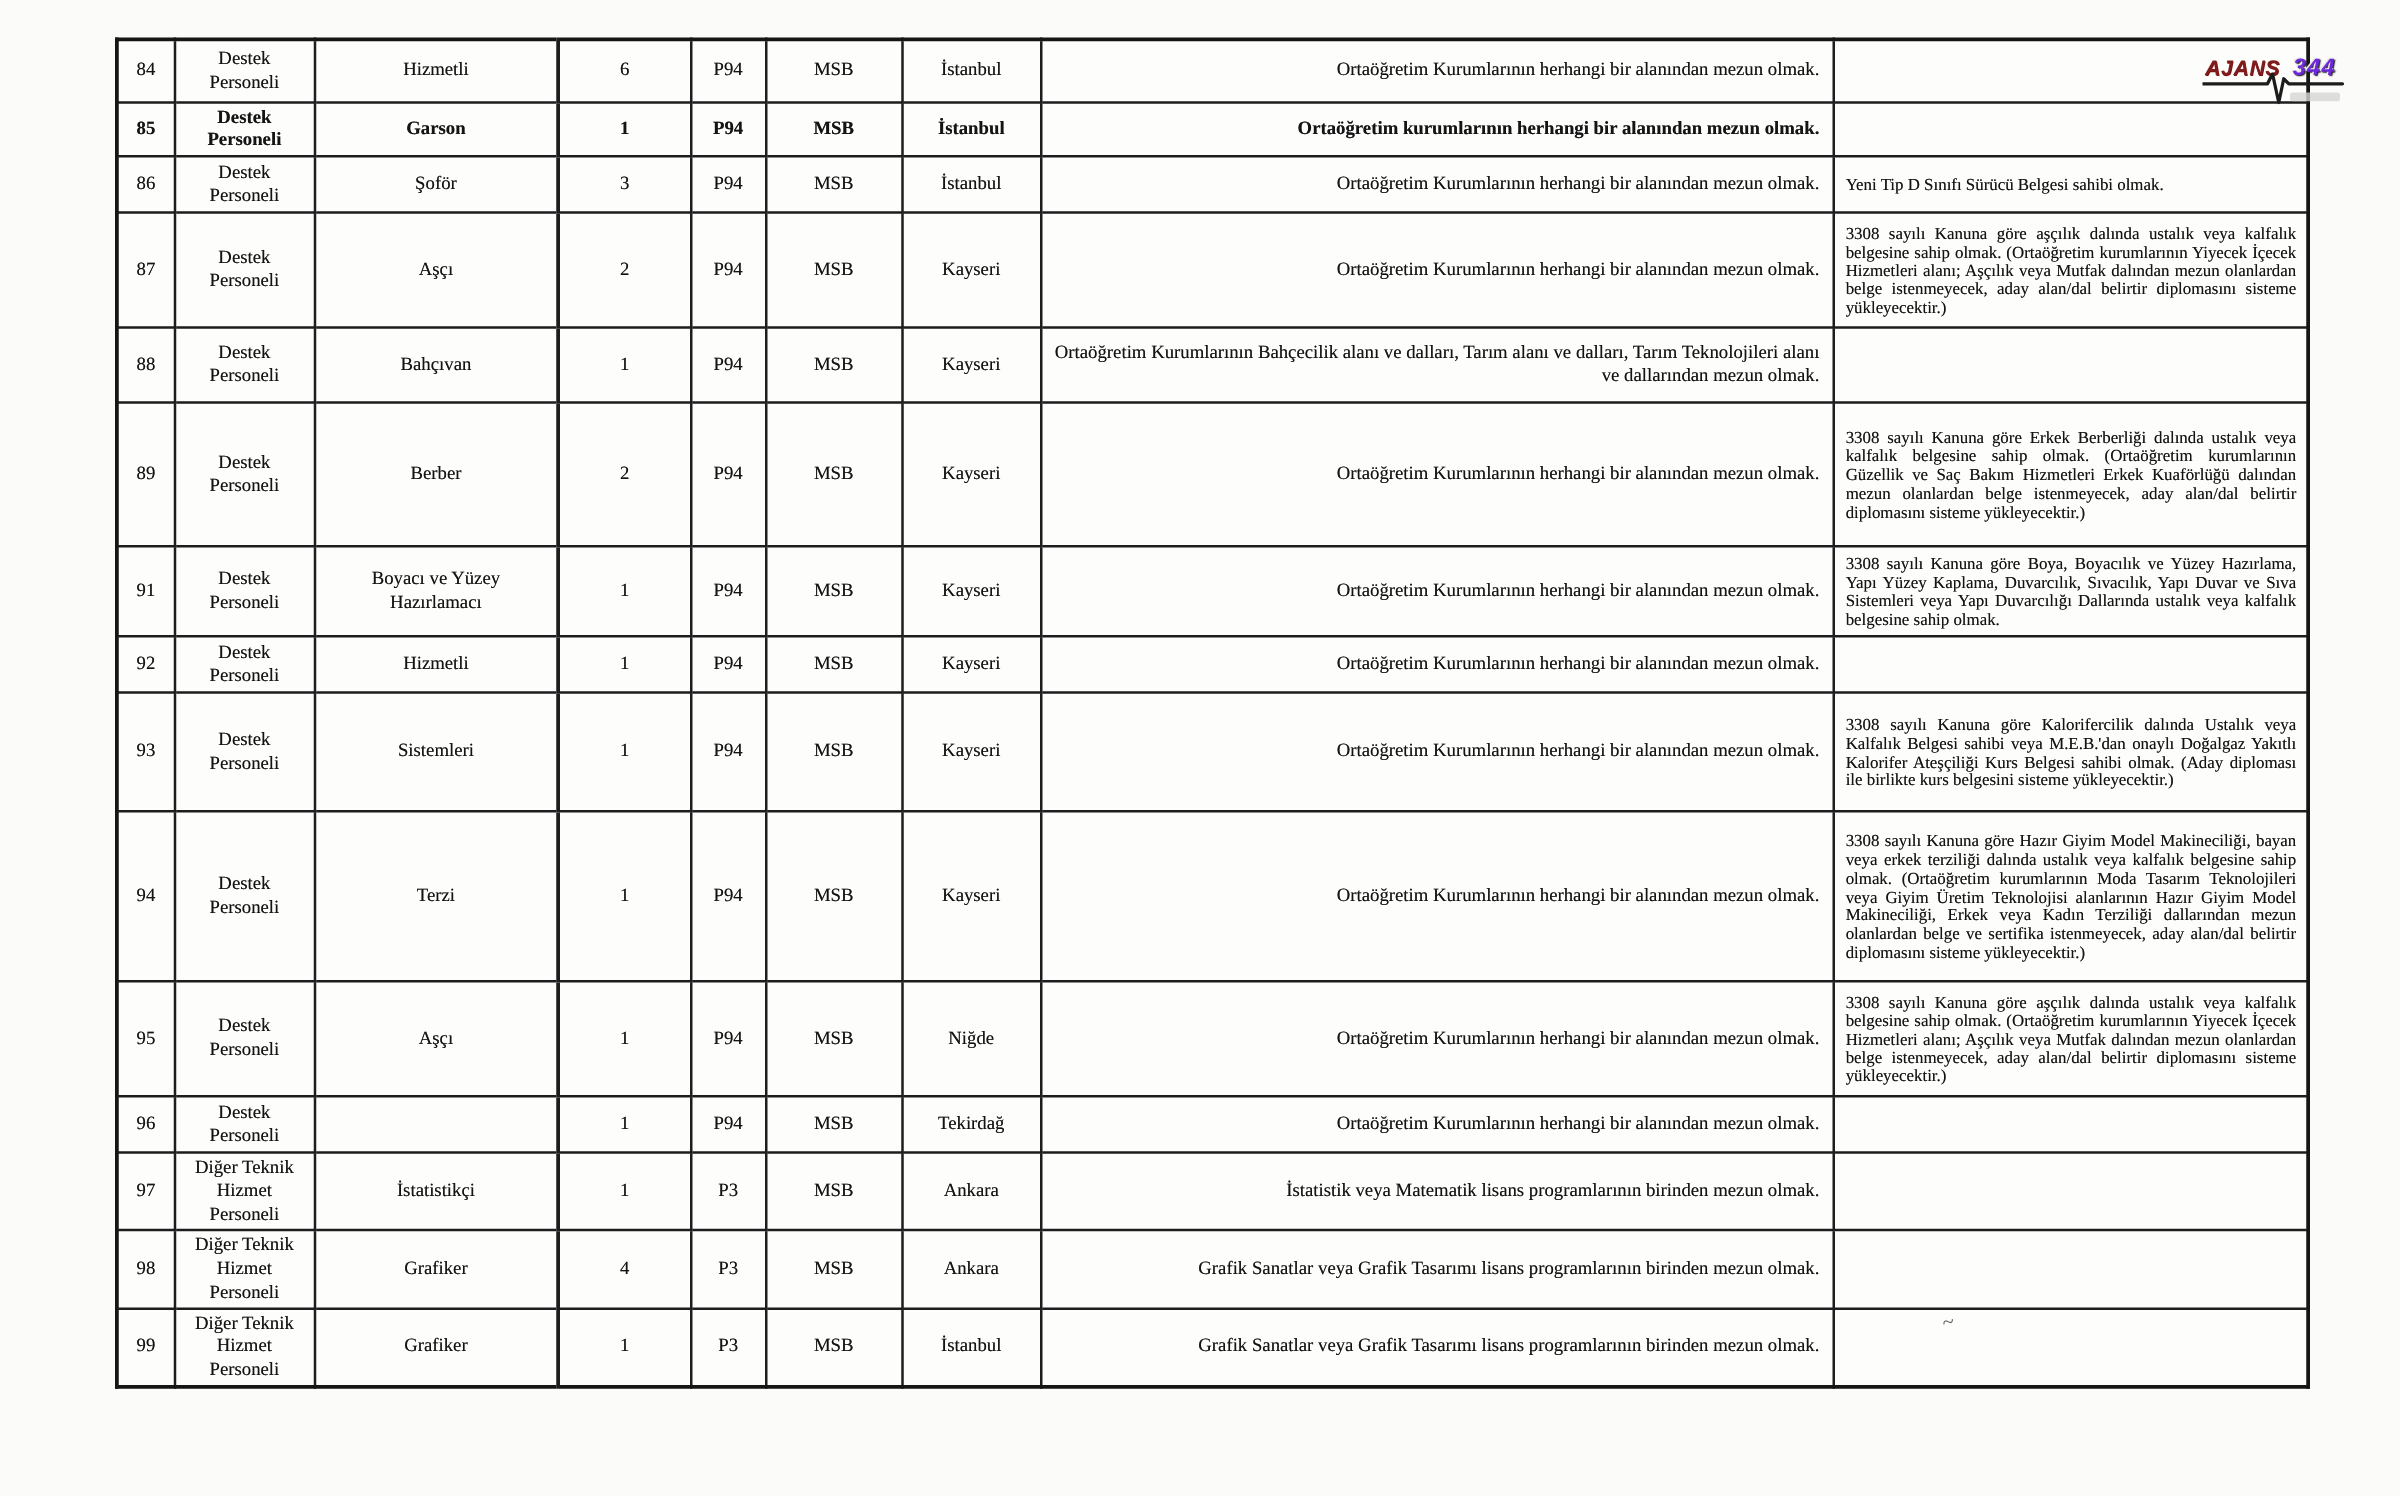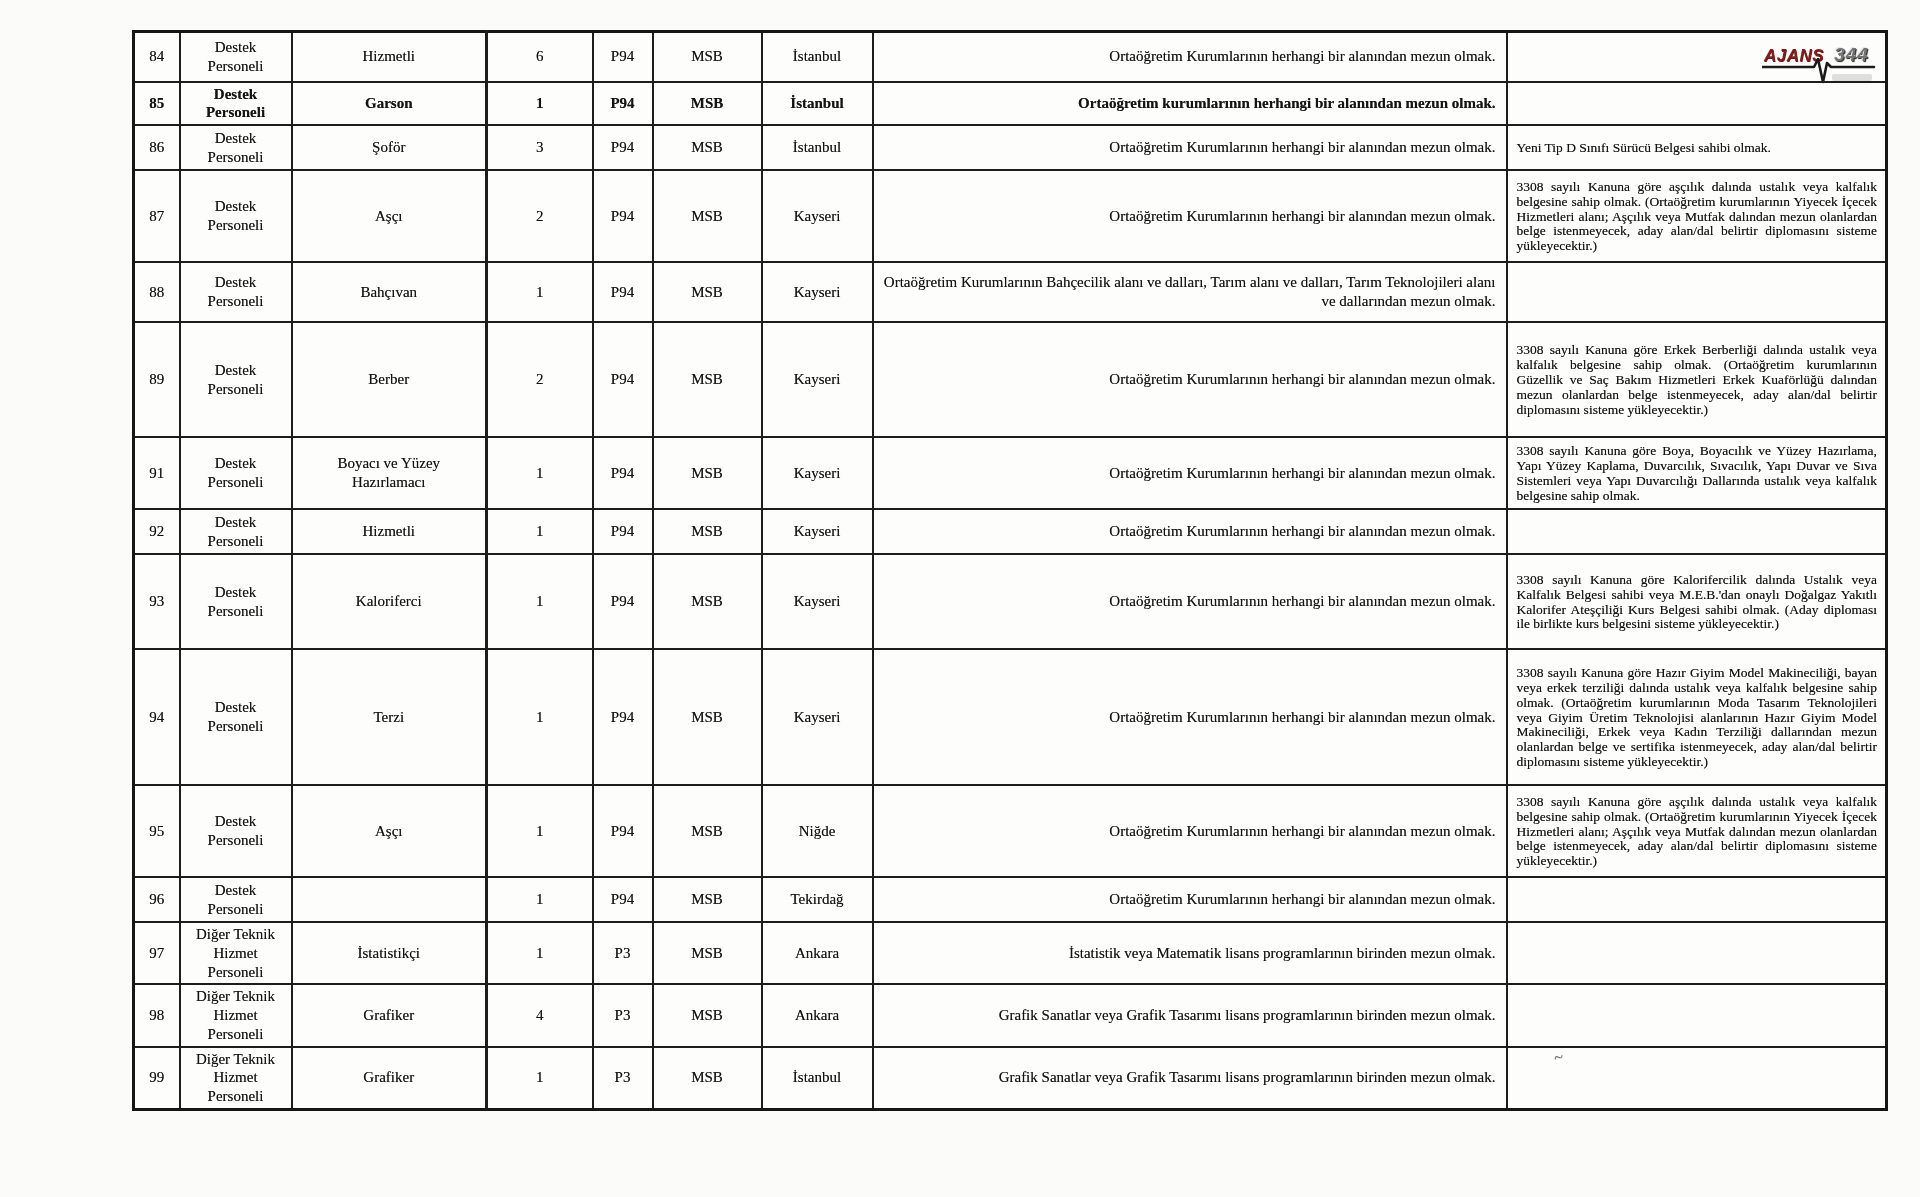--- a/index.html
+++ b/index.html
@@ -8,21 +8,20 @@
     background:#fbfbfa;
     font-family:"Liberation Serif", serif;
     color:#141414;
   }
   .page{position:absolute;inset:0;}
   table.job-table{
     position:absolute;left:92px;top:30px;width:1753px;
     border-collapse:collapse;table-layout:fixed;
     border:3px solid #161616;
     background:#fdfdfc;
-    margin-left:40px;
   }
   td{
     border:2px solid #1d1d1d;
     padding:2px 8px;
     font-size:15px;
     line-height:1.25;
     vertical-align:middle;
     text-shadow:0 0 0.4px rgba(0,0,0,.55);
     word-wrap:break-word;
   }
@@ -39,21 +38,21 @@
   .logo{position:absolute;left:1764px;top:44px;width:112px;height:42px;}
   .logo .logo-text{
     position:absolute;left:0;top:0;width:112px;white-space:nowrap;
     font-family:"Liberation Sans", sans-serif;font-weight:bold;font-style:italic;
   }
   .logo .logo-ajans{
     color:#7f1d1d;font-size:17px;letter-spacing:.5px;
     text-shadow:0.5px 0.5px 0 #7e1413;
   }
   .logo .logo-344{
-    color:#737373;font-size:19px;letter-spacing:1px;margin-left:10px;
+    color:#6d28d9;font-size:19px;letter-spacing:1px;margin-left:10px;
     text-shadow:-1px -1px 0 #e8e8e8,1px 1px 1px #222;
   }
   .logo svg{position:absolute;left:-2px;top:14px;}
   .logo .logo-sub{
     position:absolute;left:68px;top:30px;width:40px;height:7px;
     background:#d6d6d4;border-radius:2px;opacity:.8;
   }
   .artifact{
     position:absolute;font-family:"Liberation Serif",serif;color:#2a2a2a;
   }
@@ -162,21 +161,21 @@
           <td class="col-count">1</td>
           <td class="col-code">P94</td>
           <td class="col-org">MSB</td>
           <td class="col-city">Kayseri</td>
           <td class="col-requirement">Ortaöğretim Kurumlarının herhangi bir alanından mezun olmak.</td>
           <td class="col-remark"></td>
         </tr>
         <tr style="height: 95px;">
           <td class="col-no">93</td>
           <td class="col-category">Destek Personeli</td>
-          <td class="col-title">Kaloriferci</td>
+          <td class="col-title">Sistemleri</td>
           <td class="col-count">1</td>
           <td class="col-code">P94</td>
           <td class="col-org">MSB</td>
           <td class="col-city">Kayseri</td>
           <td class="col-requirement">Ortaöğretim Kurumlarının herhangi bir alanından mezun olmak.</td>
           <td class="col-remark">3308 sayılı Kanuna göre Kalorifercilik dalında Ustalık veya Kalfalık Belgesi sahibi veya M.E.B.'dan onaylı Doğalgaz Yakıtlı Kalorifer Ateşçiliği Kurs Belgesi sahibi olmak. (Aday diploması ile birlikte kurs belgesini sisteme yükleyecektir.)</td>
         </tr>
         <tr style="height: 136px;">
           <td class="col-no">94</td>
           <td class="col-category">Destek Personeli</td>

